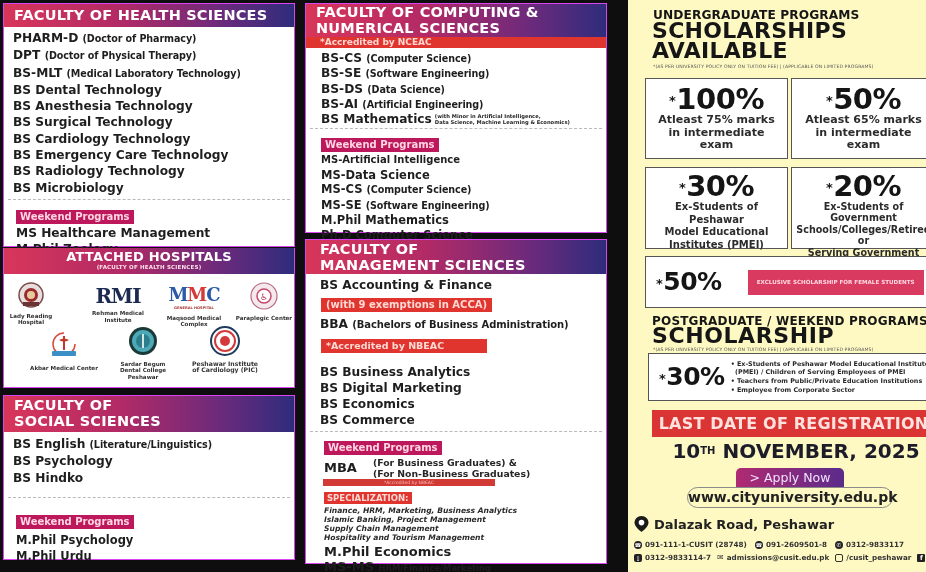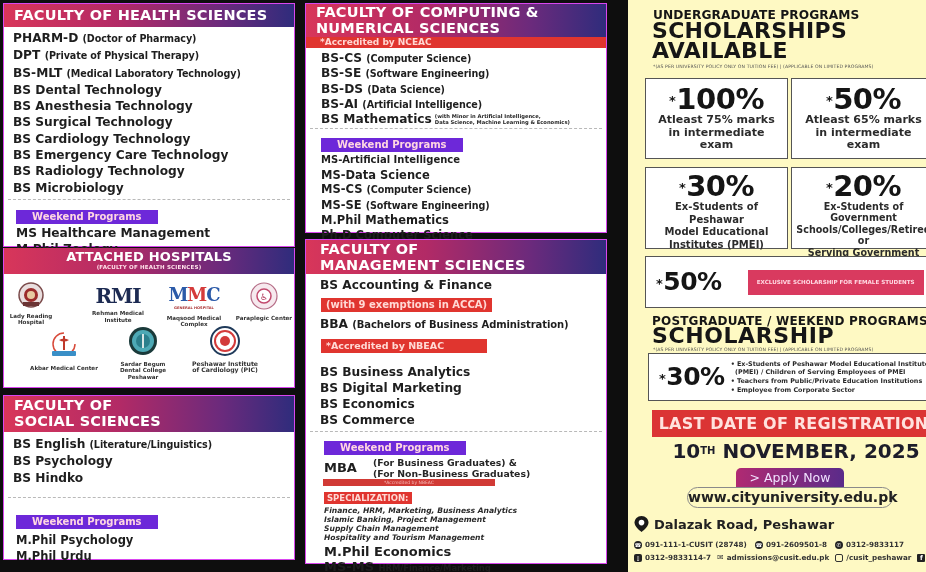--- a/index.html
+++ b/index.html
@@ -11,22 +11,22 @@
   .panel { position: absolute; background: #fff; border: 1px solid #d946ef; }
   .hdr {
     background: linear-gradient(90deg, #d8365a 0%, #b22a66 40%, #6b2a7c 75%, #2f2c7c 100%);
     color: #fff; font-weight: bold; letter-spacing: 0.2px;
     padding: 1px 10px; line-height: 1.02;
   }
   .item { font-weight: bold; font-size: 12.2px; line-height: 16.3px; white-space: nowrap; color: #1e1e1e; }
   .item .sub { font-weight: bold; font-size: 9.6px; letter-spacing: -0.1px; }
   .dash { border-top: 1.5px dashed #b9b9b9; margin: 0 4px; }
   .wk {
-    display: inline-block; background: #6d28d9; color: #ffd6e2; font-weight: bold;
-    font-size: 10px; padding: 1px 16px; line-height: 12px; text-align: right;
+    display: inline-block; background: #be185d; color: #ffd6e2; font-weight: bold;
+    font-size: 10px; padding: 1px 4px; line-height: 12px; text-align: right;
   }
   .redtag {
     display: inline-block; background: #e0352f; color: #ffd9d4; font-weight: bold; font-size: 9.5px;
     padding: 1px 5px; line-height: 12px;
   }
 
   
   .hosp { position: absolute; text-align: center; font-size: 5.6px; font-weight: bold; color: #333; line-height: 6.5px; }
   .logo { margin: 0 auto 3px; }
 
@@ -43,21 +43,21 @@
 </style>
 </head>
 <body>
 
 <div class="panel" style="left:3px; top:3px; width:292px; height:244px;">
   <div class="hdr" style="font-size:14.5px; height:23px; line-height:21px;">
     <span>FACULTY OF HEALTH SCIENCES</span>
   </div>
   <div style="padding:3px 9px 0;">
     <div class="item"><span>PHARM-D</span> <span class="sub">(Doctor of Pharmacy)</span></div>
-    <div class="item"><span>DPT</span> <span class="sub">(Private of Physical Therapy)</span></div>
+    <div class="item"><span>DPT</span> <span class="sub">(Doctor of Physical Therapy)</span></div>
     <div class="item"><span>BS-MLT</span> <span class="sub">(Medical Laboratory Technology)</span></div>
     <div class="item">BS Dental Technology</div>
     <div class="item">BS Anesthesia Technology</div>
     <div class="item">BS Surgical Technology</div>
     <div class="item">BS Cardiology Technology</div>
     <div class="item">BS Emergency Care Technology</div>
     <div class="item">BS Radiology Technology</div>
     <div class="item">BS Microbiology</div>
   </div>
   <div class="dash" style="margin-top:3px;"></div>
@@ -154,21 +154,21 @@
     <div>FACULTY OF COMPUTING &amp;</div>
     <div>NUMERICAL SCIENCES</div>
   </div>
   <div style="background:#e0352f; color:#ffd7d2; font-size:9px; font-weight:bold; padding:0 14px; height:11px; line-height:11px;">
     <span>*Accredited by NCEAC</span>
   </div>
   <div style="padding:2px 9px 0 15px;">
     <div class="item"><span>BS-CS</span> <span class="sub">(Computer Science)</span></div>
     <div class="item" style="margin-top:-2px;"><span>BS-SE</span> <span class="sub">(Software Engineering)</span></div>
     <div class="item" style="margin-top:-2px;"><span>BS-DS</span> <span class="sub">(Data Science)</span></div>
-    <div class="item" style="margin-top:-2px;"><span>BS-AI</span> <span class="sub">(Artificial Intelligence)</span></div>
+    <div class="item" style="margin-top:-2px;"><span>BS-AI</span> <span class="sub">(Artificial Engineering)</span></div>
     <div class="item" style="display:flex; align-items:center; gap:3px; margin-top:-2px;">
       <span>BS Mathematics</span>
       <span style="font-size:5.2px; line-height:6px;">
         <span style="display:block;">(with Minor in Artificial Intelligence,</span>
         <span style="display:block;">Data Science, Machine Learning &amp; Economics)</span>
       </span>
     </div>
   </div>
   <div class="dash" style="margin-top:1px;"></div>
   <div style="padding:4px 9px 0 15px;">

